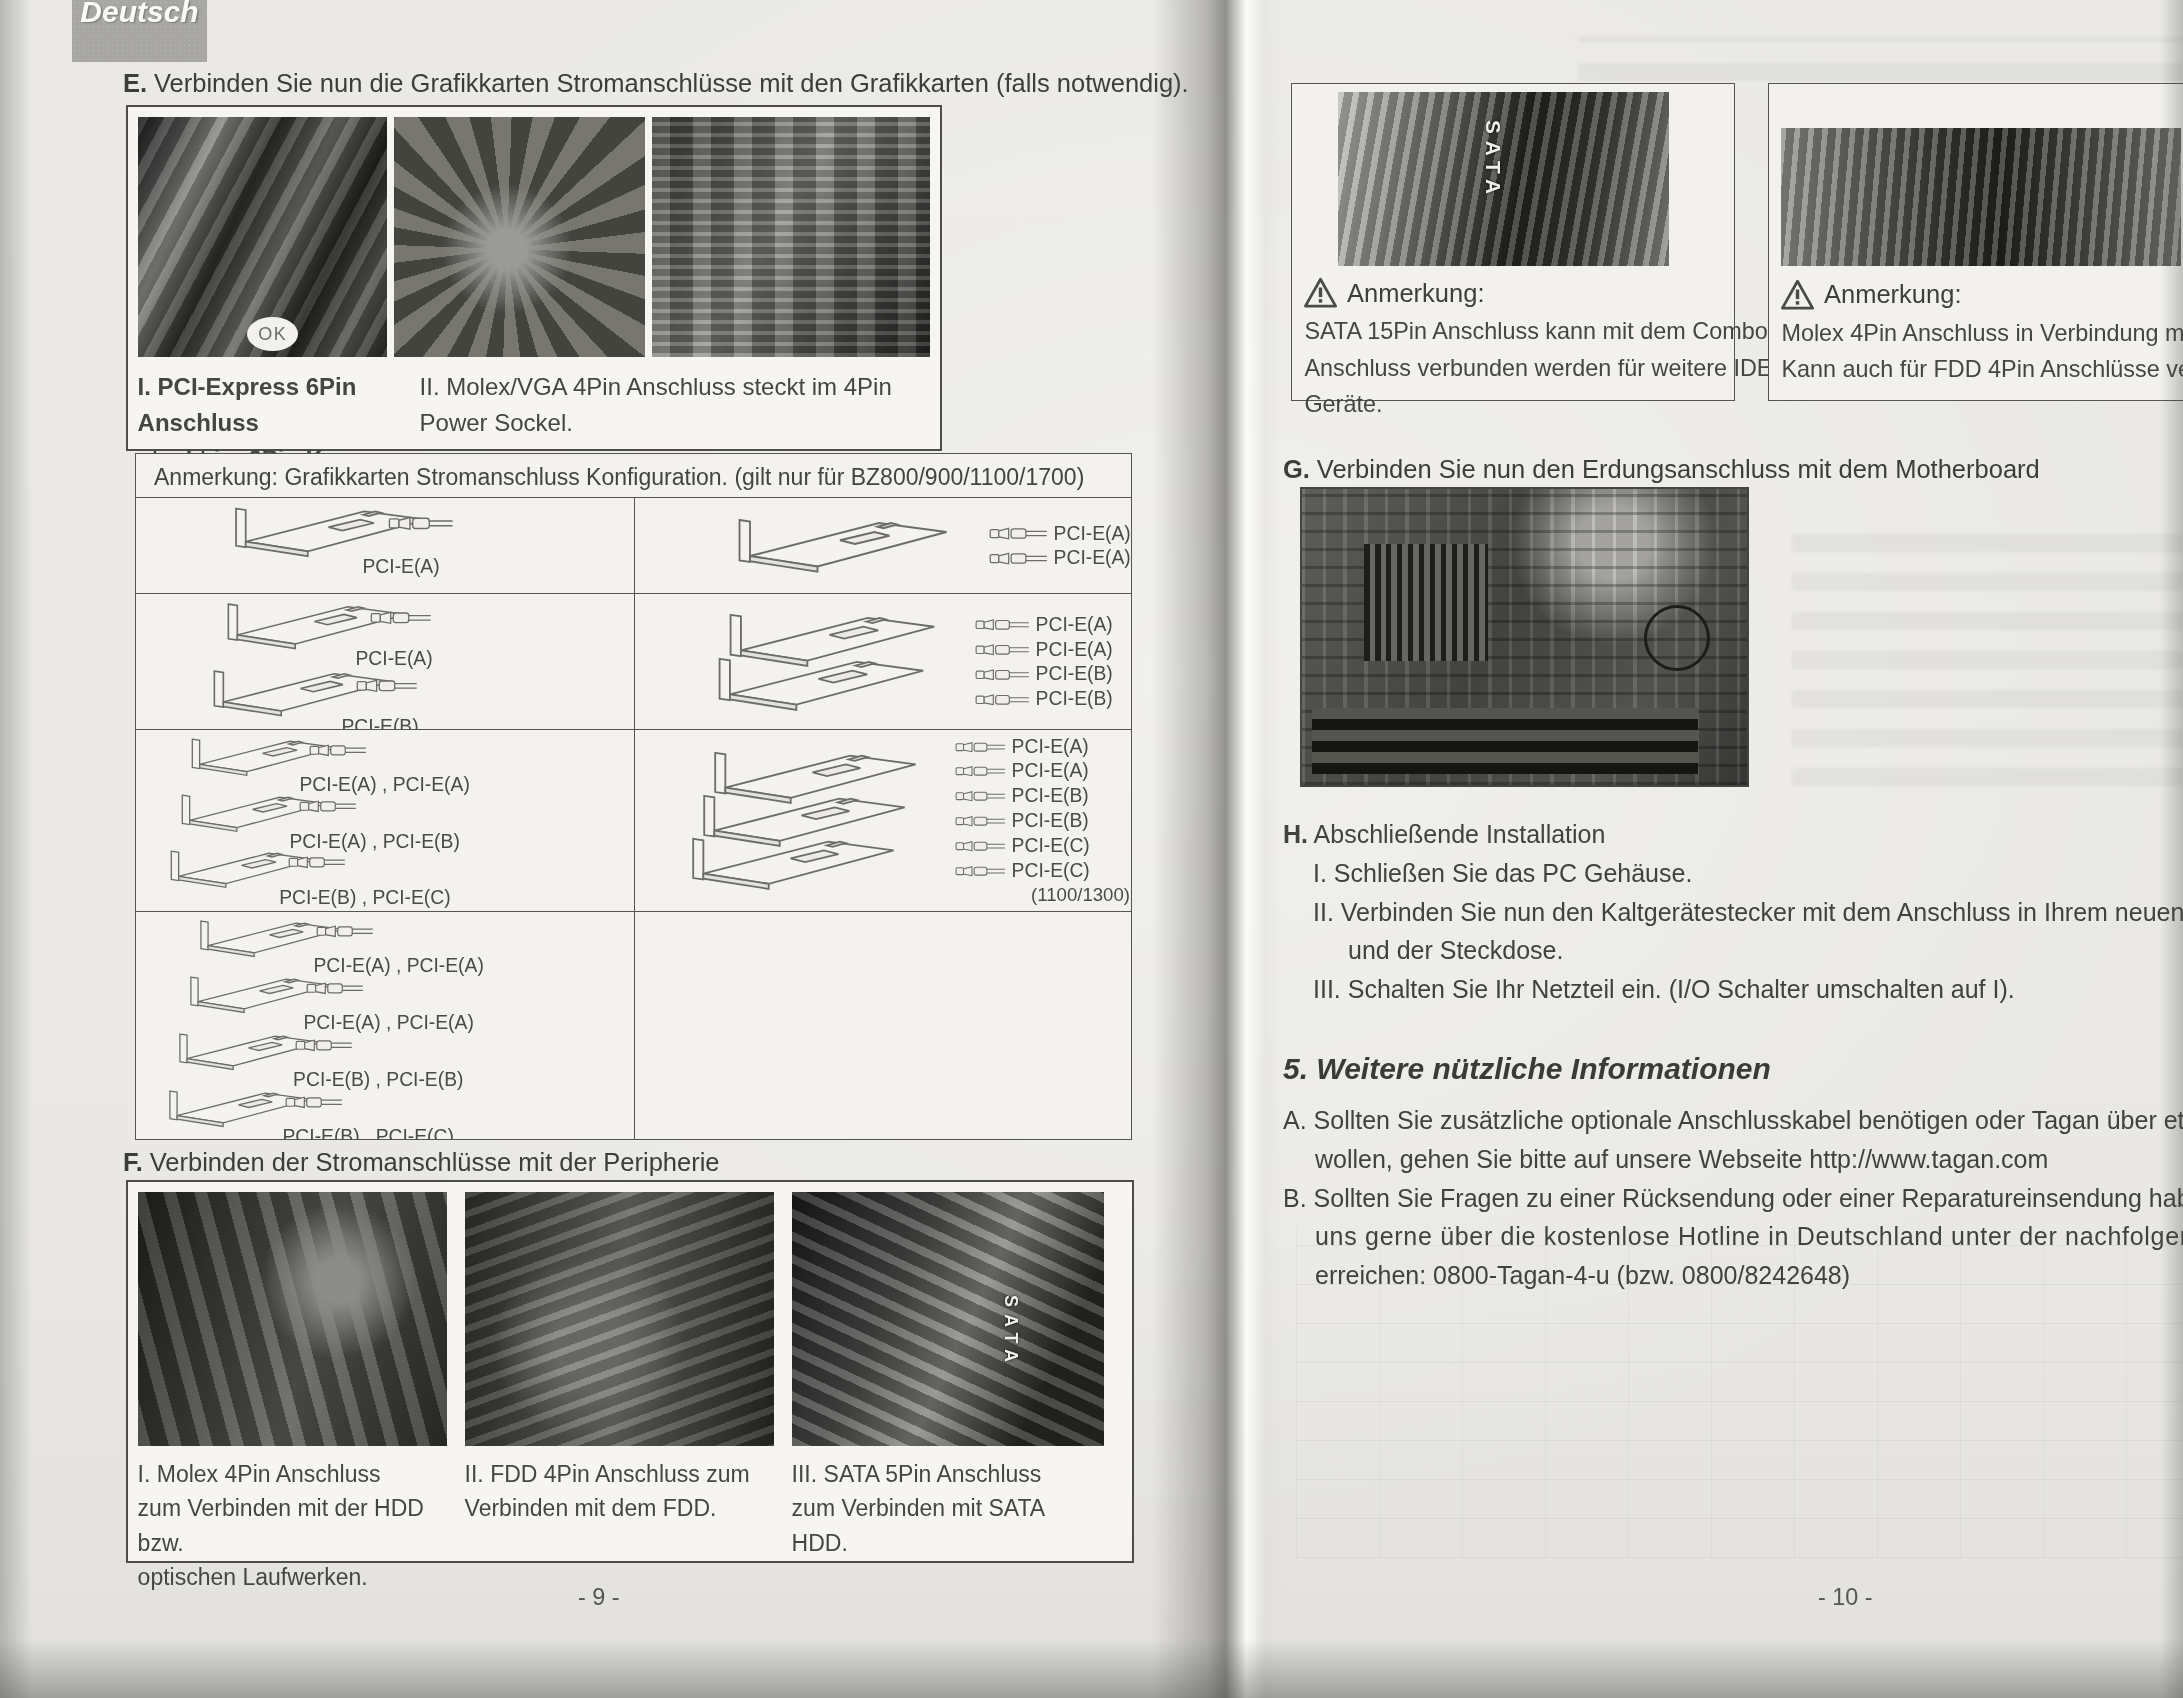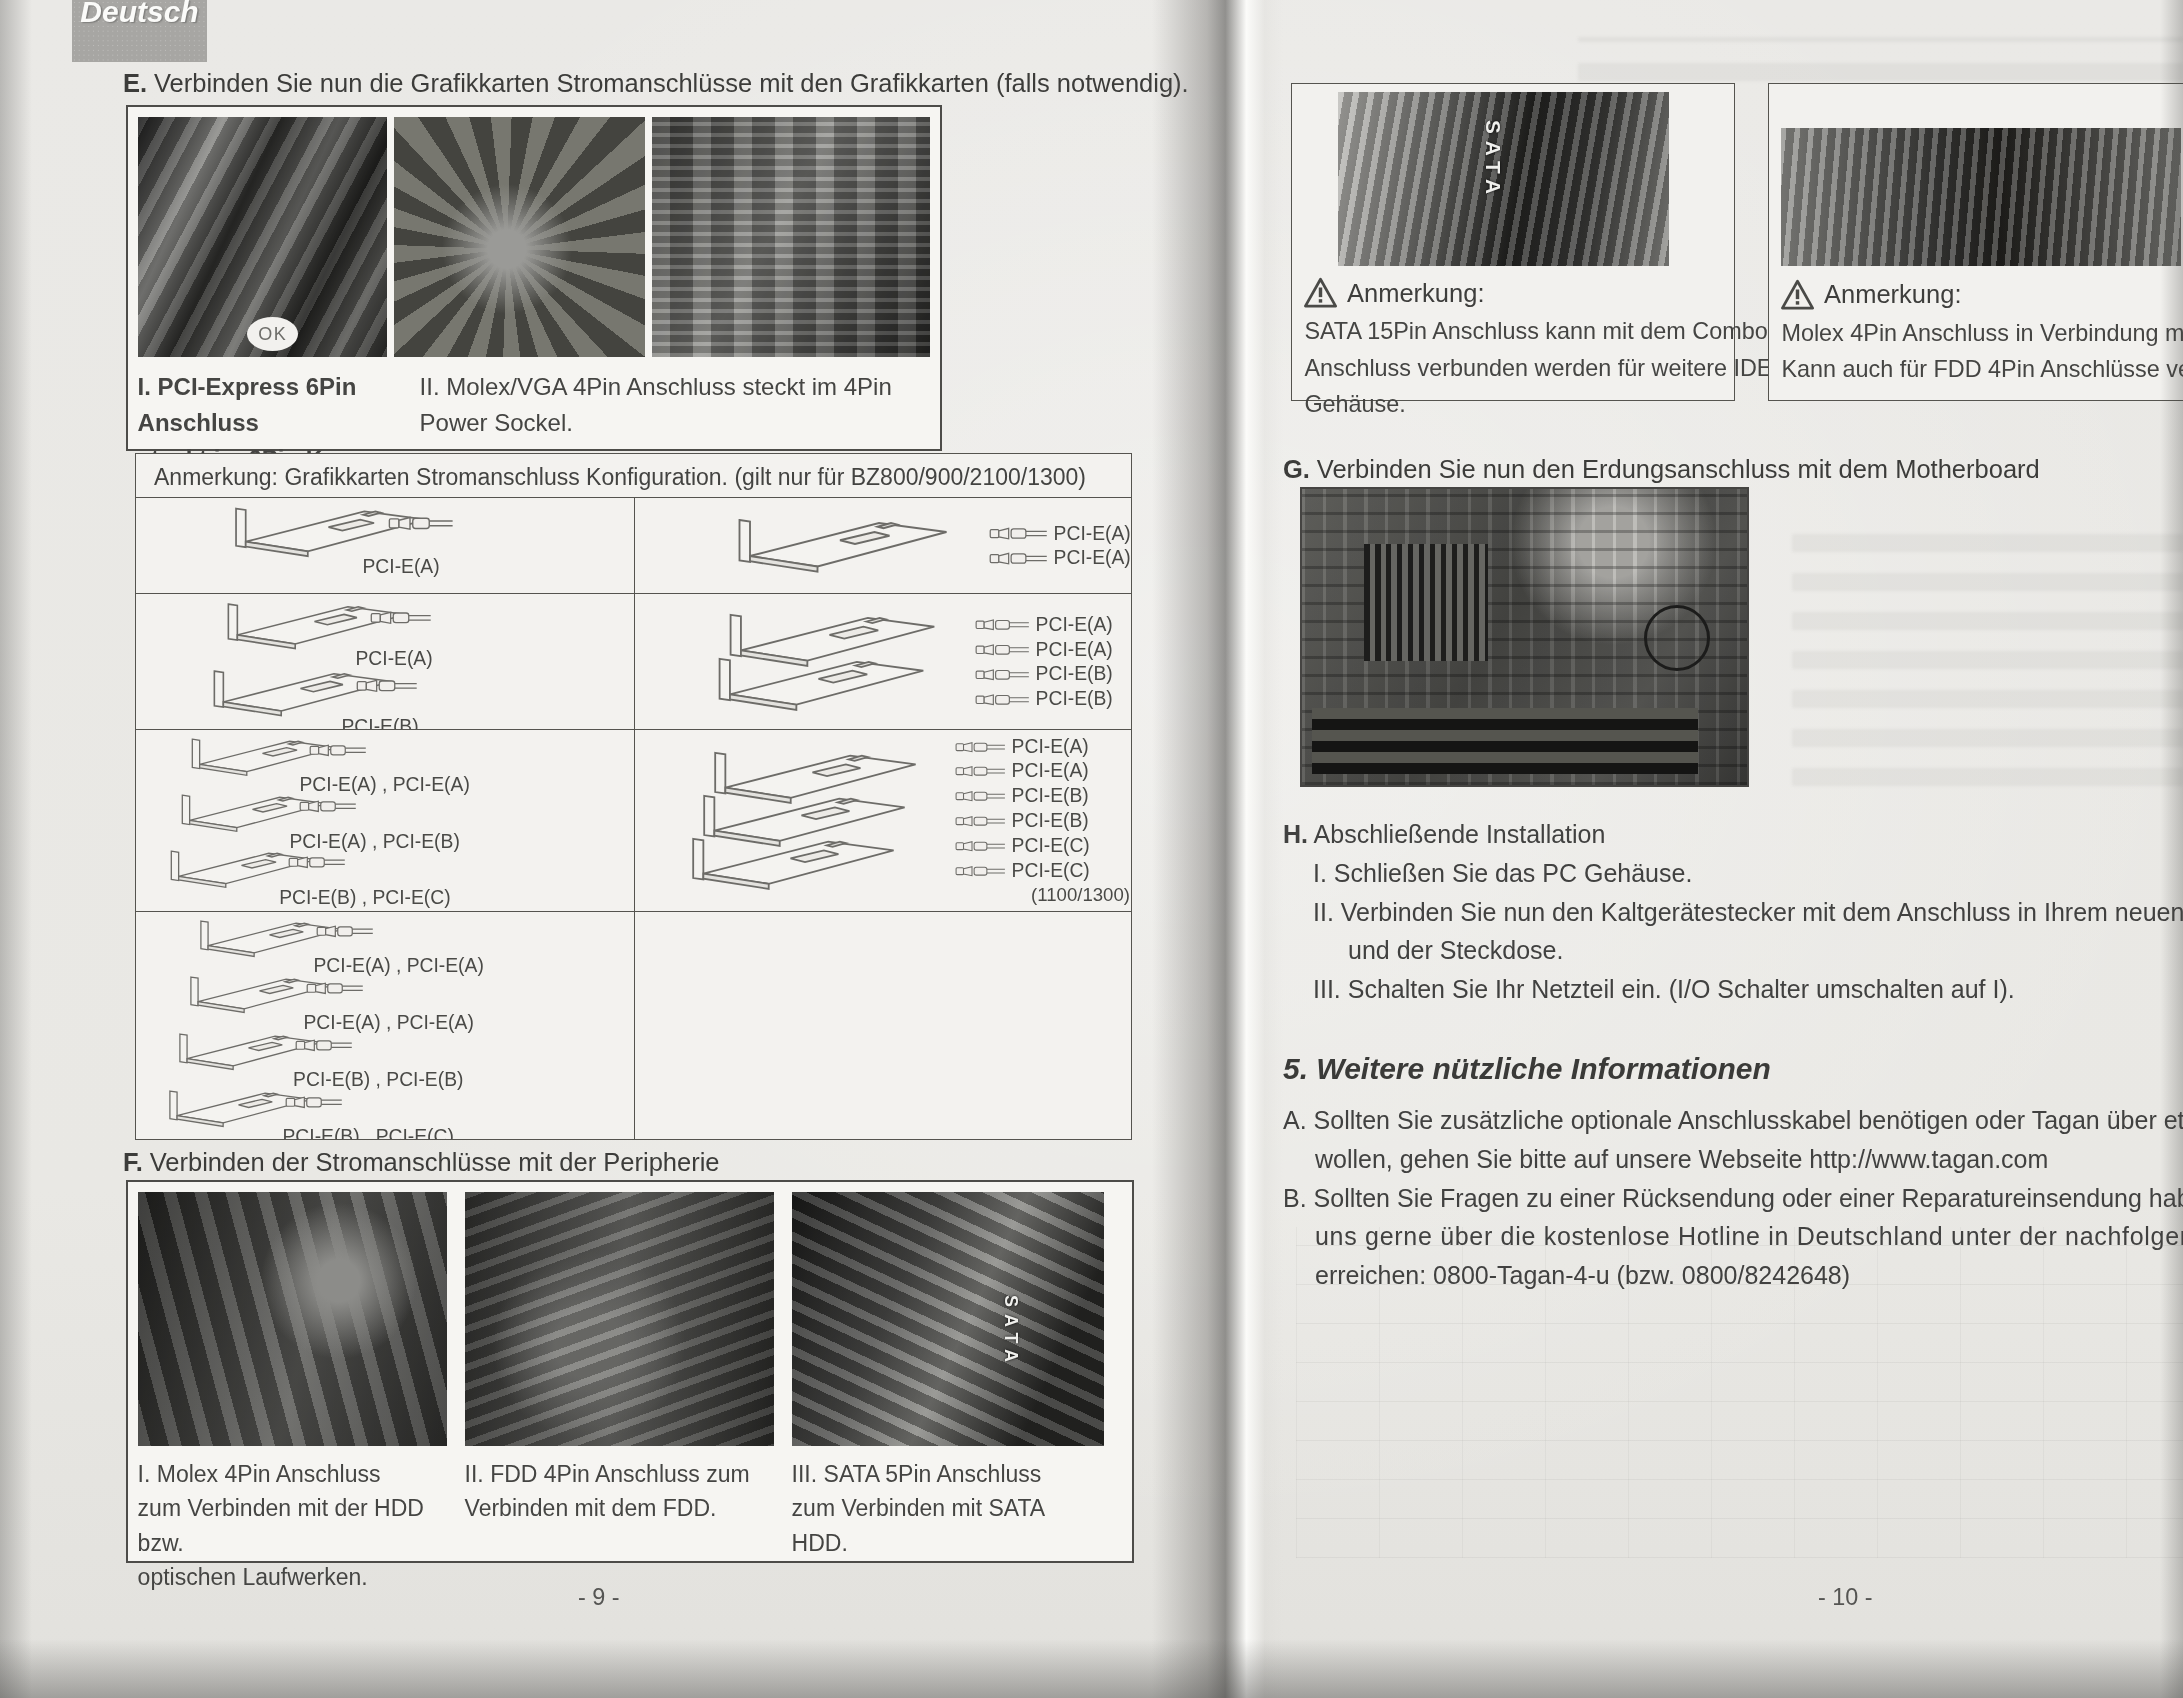--- a/index.html
+++ b/index.html
@@ -183,21 +183,21 @@
         <div>I. PCI-Express 6Pin Anschluss</div>
         <div>steckt im 6Pin Kann Sockel.</div>
       </div>
       <div class="cap">
         <div>II. Molex/VGA 4Pin Anschluss steckt im 4Pin Power Sockel.</div>
       </div>
     </div>
   </div>
 
   <div class="abs" style="left:135px; top:453px; width:997px; border:1.4px solid #55544f; background:#f3f2ef;">
-    <div class="diagram-title">Anmerkung: Grafikkarten Stromanschluss Konfiguration. (gilt nur für BZ800/900/2100/1300)</div>
+    <div class="diagram-title">Anmerkung: Grafikkarten Stromanschluss Konfiguration. (gilt nur für BZ800/900/1100/1700)</div>
 
     <div class="drow" style="height:96px;">
       <div class="dcell">
         <div class="unit" style="margin-left:83px;">
           <div class="cardrow">
             <svg width="207" height="58" viewBox="0 0 300 84">
                 <use href="#gcard"></use>
               </svg>
             <svg width="66" height="18" viewBox="0 0 96 26" style="margin-left:-44px; margin-top:-18px;">
                 <use href="#gplug"></use>
@@ -476,21 +476,21 @@
     </div>
     <div class="note-title" style="margin-top:11px;">
       <svg width="33" height="32" viewBox="0 0 48 46">
           <use href="#gwarn"></use>
         </svg>
       <span>Anmerkung:</span>
     </div>
     <div class="note-body">
       <div>SATA 15Pin Anschluss kann mit dem Combo-S2M</div>
       <div>Anschluss verbunden werden für weitere IDE</div>
-      <div>Gehäuse.</div>
+      <div>Geräte.</div>
     </div>
   </div>
 
   <div class="abs" style="left:1768px; top:83px; width:441px; height:318px; border:1.4px solid #55544f; border-right:none; background:#f2f1ee; padding:8.3px 12.4px;">
     <div class="photo ph-molex" style="width:400px; height:138px; margin-top:36px;"></div>
     <div class="note-title" style="margin-top:12.4px;">
       <svg width="33" height="32" viewBox="0 0 48 46">
           <use href="#gwarn"></use>
         </svg>
       <span>Anmerkung:</span>

